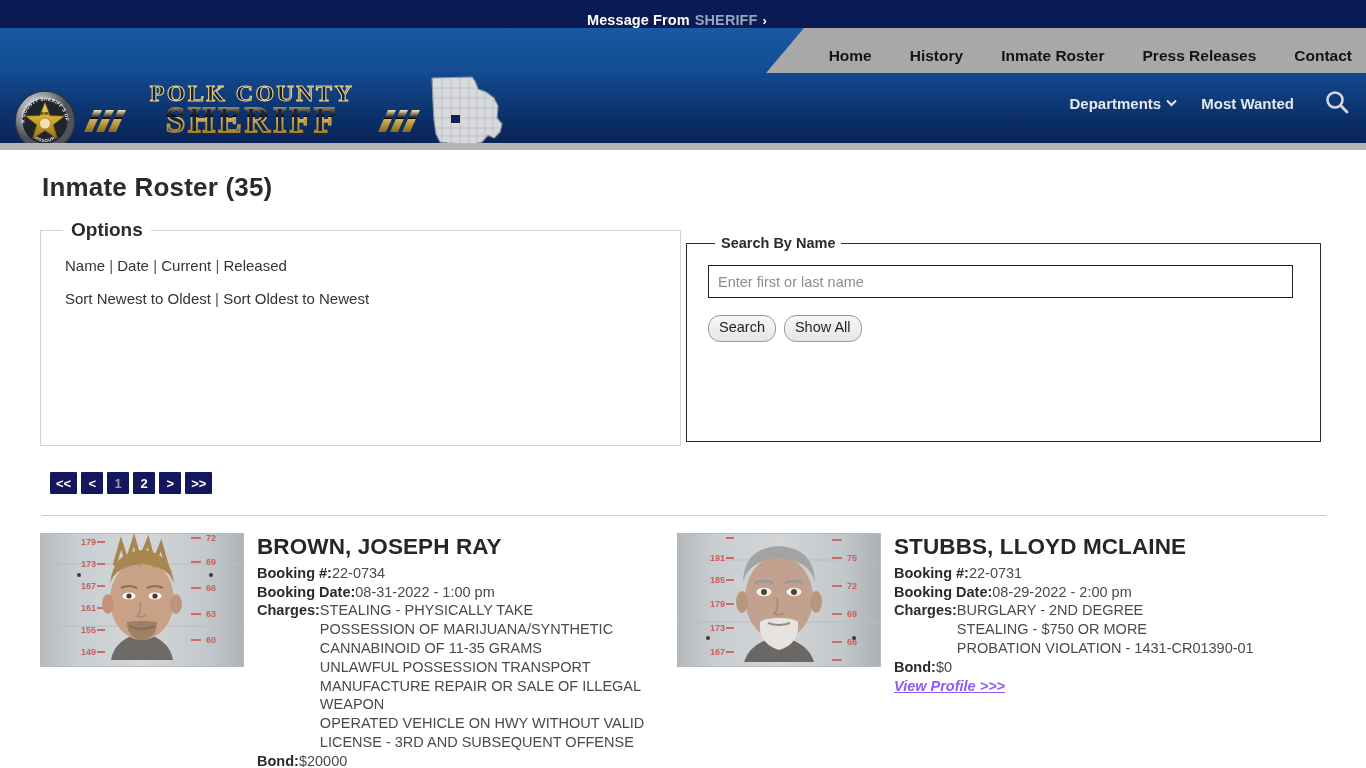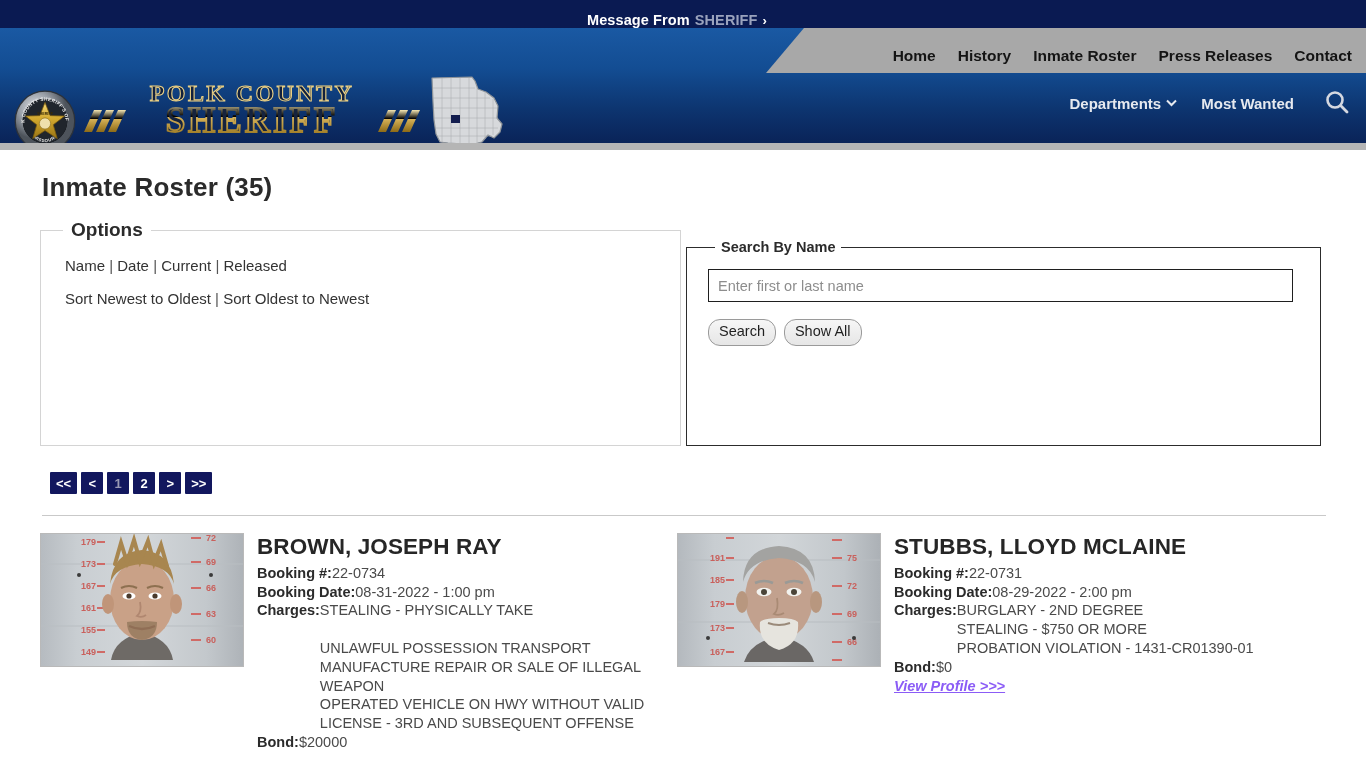--- a/index.html
+++ b/index.html
@@ -51,21 +51,21 @@
     position: absolute;
     top: 0; right: 0;
     width: 600px; height: 45px;
     background: #a8a8a8;
     clip-path: polygon(38px 0, 100% 0, 100% 100%, 0 100%);
   }
   .nav-panel-inner {
     position: absolute;
     top: 0; right: 0; height: 55px;
     display: flex; align-items: center;
-    gap: 22px;
+    gap: 38px;
     padding-right: 14px;
   }
   .nav-item {
     font-size: 15.5px;
     font-weight: bold;
     color: #141414;
     white-space: nowrap;
     cursor: pointer;
   }
 
@@ -113,21 +113,21 @@
   
   .page { padding: 0 40px; }
   .page-title {
     font-size: 26px;
     font-weight: bold;
     color: #2b2b2b;
     margin: 22px 0 16px 2px;
     letter-spacing: .2px;
   }
 
-  .panels { display: flex; gap: 0; align-items: flex-end; }
+  .panels { display: flex; gap: 0; align-items: center; }
 
   fieldset.box {
     margin: 0; border-radius: 0;
   }
   fieldset.options-box {
     width: 641px;
     height: 227px;
     border: 1px solid #d4d4d4;
     padding: 4px 14px 0 14px;
   }
@@ -489,21 +489,21 @@
         <div class="line">
           <b>Booking #:</b><span>22-0734</span>
         </div>
         <div class="line">
           <b>Booking Date:</b><span>08-31-2022 - 1:00 pm</span>
         </div>
         <div class="charges-row">
           <span class="charges-label">Charges:</span>
           <span class="charges-list">
             <span>STEALING - PHYSICALLY TAKE</span><br>
-            <br>
+            <span>POSSESSION OF MARIJUANA/SYNTHETIC CANNABINOID OF 11-35 GRAMS</span><br>
             <span>UNLAWFUL POSSESSION TRANSPORT MANUFACTURE REPAIR OR SALE OF ILLEGAL WEAPON</span><br>
             <span>OPERATED VEHICLE ON HWY WITHOUT VALID LICENSE - 3RD AND SUBSEQUENT OFFENSE</span>
           </span>
         </div>
         <div class="line">
           <b>Bond:</b><span>$20000</span>
         </div>
       </div>
     </div>
 

